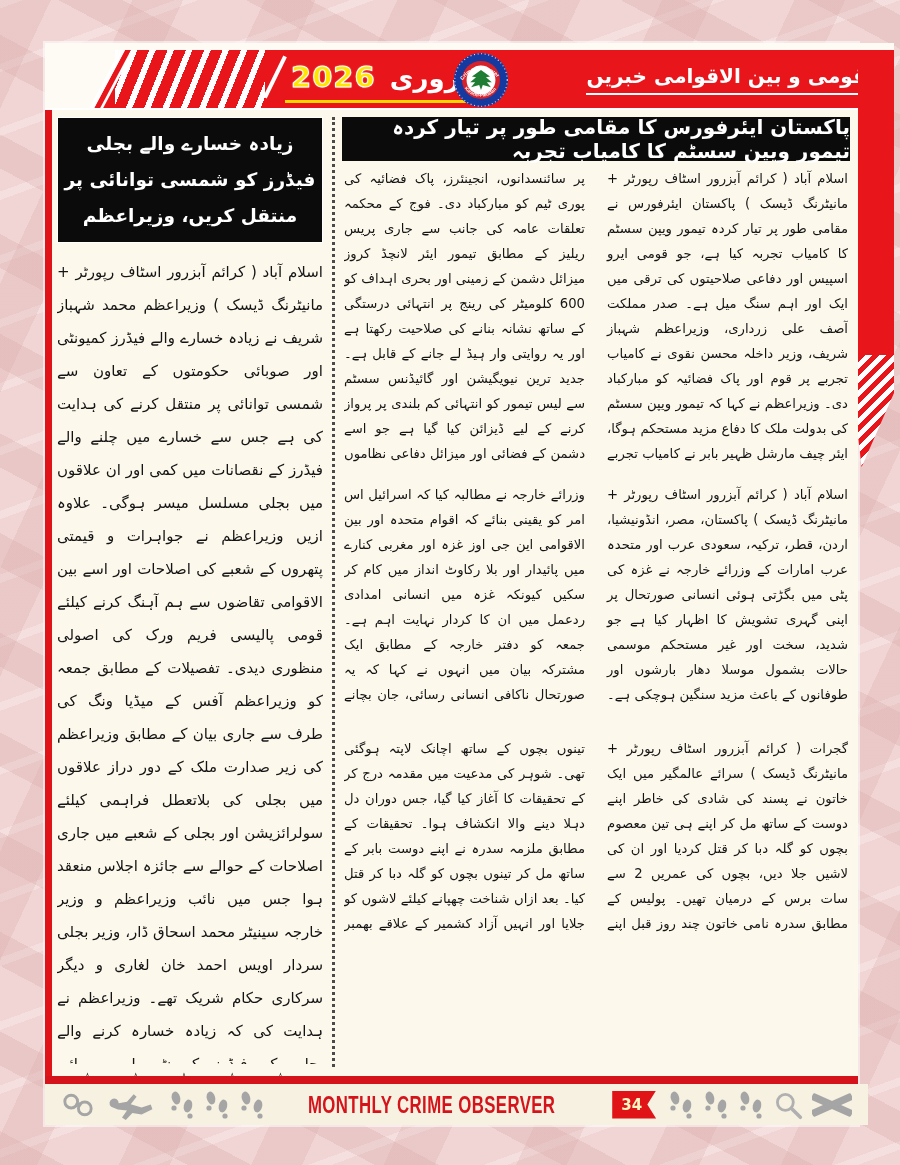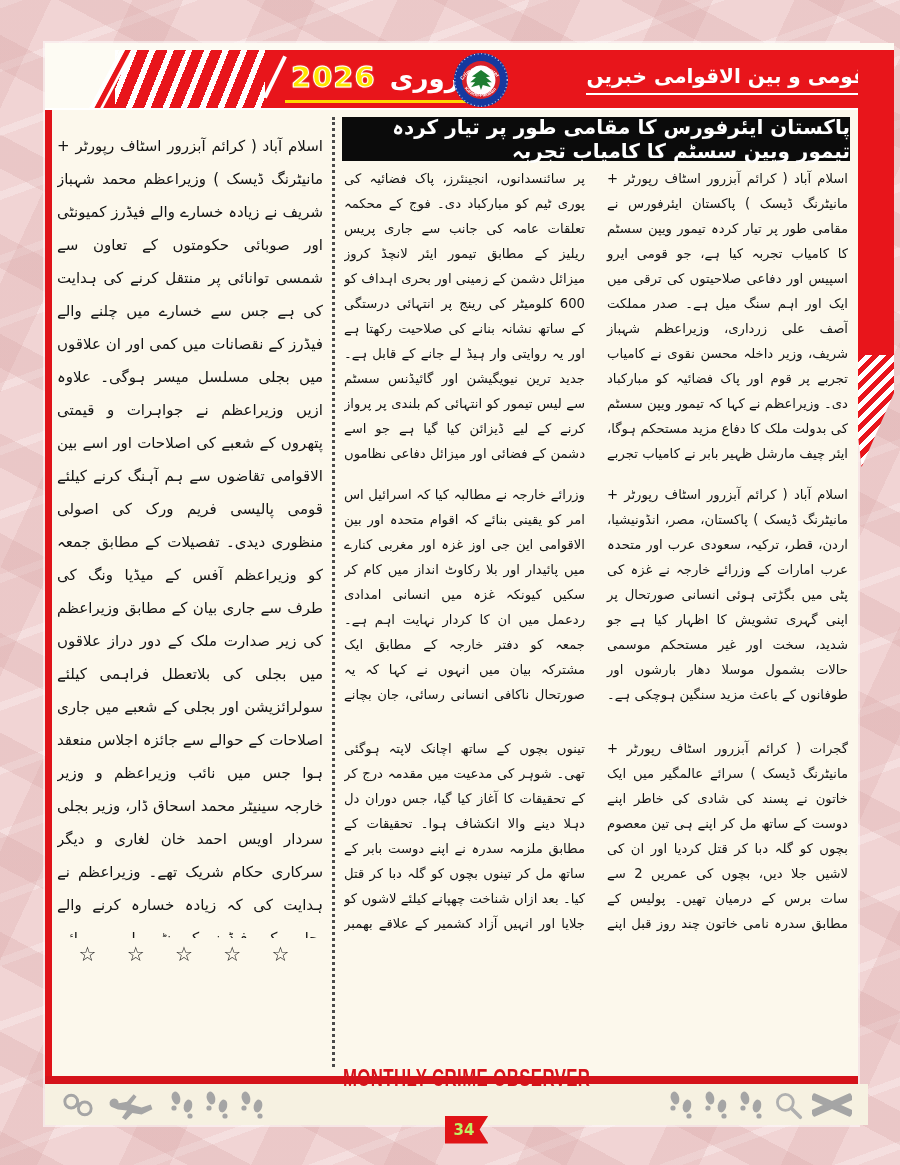--- a/index.html
+++ b/index.html
@@ -90,27 +90,27 @@
   .art-body.b2{height:246px;}
   .art-body.b3{height:222px;}
 
   
   .footer-rule{position:absolute;left:0;right:0;bottom:41px;height:8px;background:#d5131a;}
   .footer{
     position:absolute;left:0;right:-10px;bottom:0;height:41px;background:#f6f1e1;
     display:flex;align-items:center;gap:9px;padding:0 16px;box-sizing:border-box;
   }
   .footer svg{display:block;}
-  .f-center{display:flex;align-items:center;gap:26px;margin-left:auto;margin-right:auto;flex-direction:column;}
+  .f-center{display:flex;align-items:center;gap:26px;margin-left:auto;margin-right:auto;}
   .footer-title{
     color:#d5131a;font-weight:800;font-size:21px;font-family:"Liberation Sans",sans-serif;
     transform:scaleX(.8) scaleY(1.12);letter-spacing:0.5px;white-space:nowrap;
   }
   .page-badge{
-    background:#e01317;color:#bef264;font-weight:700;font-size:15px;
+    background:#e01317;color:#fef9c3;font-weight:700;font-size:15px;
     padding:5px 14px 5px 9px;clip-path:polygon(0 0,100% 0,80% 50%,100% 100%,0 100%);
   }
   .icon-gray{color:#a5a5a5;}
 </style>
 </head>
 <body>
 
 <div class="canvas">
   <div class="page">
     <div class="left-red-strip"></div>
@@ -145,20 +145,21 @@
         </div>
         <div class="hdr-title">قومی و بین الاقوامی خبریں</div>
       </div>
     </div>
 
     <div class="band-solid"></div>
     <div class="band-taper"></div>
 
     <div class="content">
       <aside class="sidebar">
+        <div class="sidebar-headline">زیادہ خسارے والے بجلی فیڈرز کو شمسی توانائی پر منتقل کریں، وزیراعظم</div>
         <div class="sidebar-body">اسلام آباد ( کرائم آبزرور اسٹاف رپورٹر + مانیٹرنگ ڈیسک ) وزیراعظم محمد شہباز شریف نے زیادہ خسارے والے فیڈرز کمیونٹی اور صوبائی حکومتوں کے تعاون سے شمسی توانائی پر منتقل کرنے کی ہدایت کی ہے جس سے خسارے میں چلنے والے فیڈرز کے نقصانات میں کمی اور ان علاقوں میں بجلی مسلسل میسر ہوگی۔ علاوہ ازیں وزیراعظم نے جواہرات و قیمتی پتھروں کے شعبے کی اصلاحات اور اسے بین الاقوامی تقاضوں سے ہم آہنگ کرنے کیلئے قومی پالیسی فریم ورک کی اصولی منظوری دیدی۔ تفصیلات کے مطابق جمعہ کو وزیراعظم آفس کے میڈیا ونگ کی طرف سے جاری بیان کے مطابق وزیراعظم کی زیر صدارت ملک کے دور دراز علاقوں میں بجلی کی بلاتعطل فراہمی کیلئے سولرائزیشن اور بجلی کے شعبے میں جاری اصلاحات کے حوالے سے جائزہ اجلاس منعقد ہوا جس میں نائب وزیراعظم و وزیر خارجہ سینیٹر محمد اسحاق ڈار، وزیر بجلی سردار اویس احمد خان لغاری و دیگر سرکاری حکام شریک تھے۔ وزیراعظم نے ہدایت کی کہ زیادہ خسارہ کرنے والے بجلی کے فیڈرز کمیونٹی اور صوبائی حکومتوں کے تعاون سے شمسی توانائی پر منتقل کیے جائیں۔ وزیراعظم نے پیسکو (PESCO) اور کیسکو (QESCO) کے زیادہ نقصان میں چلنے والے فیڈرز میں فی الفور پائیلٹ پراجیکٹس کا اجرا کرنے اور پائلٹ پراجیکٹس کو کامیاب بنانے کیلئے علاقے کے منتخب نمائندوں سے مشاورت اور کمیونٹی کی شرکت یقینی بنانے کی بھی ہدایت کی۔</div>
         <div class="stars-row">☆ ☆ ☆ ☆ ☆</div>
       </aside>
 
       <div class="v-divider"></div>
 
       <main class="main-col">
         <section>
           <div class="art-headline black">پاکستان ایئرفورس کا مقامی طور پر تیار کردہ تیمور ویپن سسٹم کا کامیاب تجربہ</div>
           <div class="art-body b1">اسلام آباد ( کرائم آبزرور اسٹاف رپورٹر + مانیٹرنگ ڈیسک ) پاکستان ایئرفورس نے مقامی طور پر تیار کردہ تیمور ویپن سسٹم کا کامیاب تجربہ کیا ہے، جو قومی ایرو اسپیس اور دفاعی صلاحیتوں کی ترقی میں ایک اور اہم سنگ میل ہے۔ صدر مملکت آصف علی زرداری، وزیراعظم شہباز شریف، وزیر داخلہ محسن نقوی نے کامیاب تجربے پر قوم اور پاک فضائیہ کو مبارکباد دی۔ وزیراعظم نے کہا کہ تیمور ویپن سسٹم کی بدولت ملک کا دفاع مزید مستحکم ہوگا، ایئر چیف مارشل ظہیر بابر نے کامیاب تجربے پر سائنسدانوں، انجینئرز، پاک فضائیہ کی پوری ٹیم کو مبارکباد دی۔ فوج کے محکمہ تعلقات عامہ کی جانب سے جاری پریس ریلیز کے مطابق تیمور ایئر لانچڈ کروز میزائل دشمن کے زمینی اور بحری اہداف کو 600 کلومیٹر کی رینج پر انتہائی درستگی کے ساتھ نشانہ بنانے کی صلاحیت رکھتا ہے اور یہ روایتی وار ہیڈ لے جانے کے قابل ہے۔ جدید ترین نیویگیشن اور گائیڈنس سسٹم سے لیس تیمور کو انتہائی کم بلندی پر پرواز کرنے کے لیے ڈیزائن کیا گیا ہے جو اسے دشمن کے فضائی اور میزائل دفاعی نظاموں سے مؤثر طور پر بچنے کے قابل بناتا ہے۔ اس کی درستگی، حملہ کرنے کی صلاحیت پاکستان ایئرفورس کی روایتی روک تھام اور آپریشنل لچک کو نمایاں طور پر بڑھاتی ہے۔</div>

